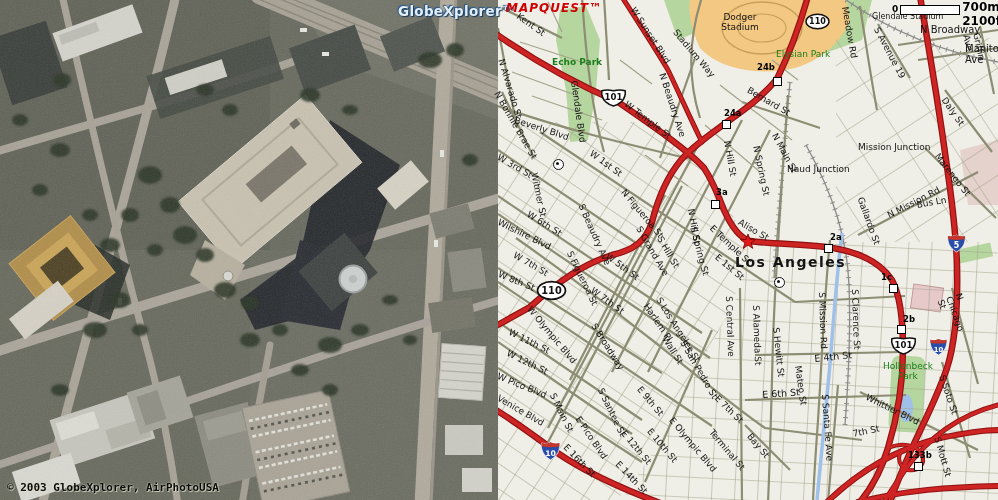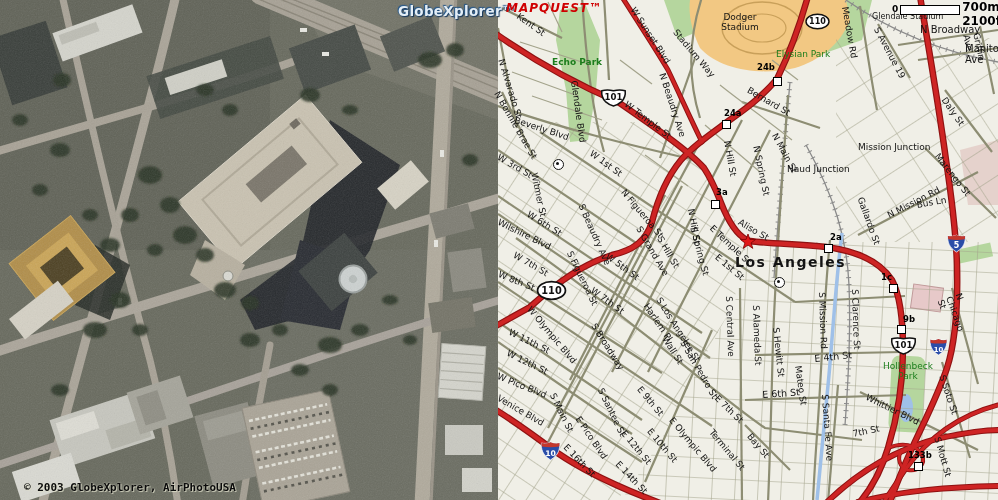--- a/index.html
+++ b/index.html
@@ -9,21 +9,21 @@
   #overlay{position:absolute;left:0;top:0;width:998px;height:500px;pointer-events:none;}
   .lbl{position:absolute;color:#141414;font-size:9px;line-height:1.08;white-space:pre-line;transform-origin:0 0;}
   .lbl.green{color:#1c7d1c;}
   .exit-sq{position:absolute;width:7px;height:7px;background:#fff;border:1px solid #000;}
   .exit-lb{position:absolute;font-size:8.5px;font-weight:bold;color:#000;}
   .shield{position:absolute;}
   .poi{position:absolute;width:9px;height:9px;border:1.5px solid #111;border-radius:50%;background:#fff;}
   .poi i{position:absolute;left:2px;top:2px;width:3px;height:3px;background:#111;border-radius:50%;}
   #gx-mark{position:absolute;left:398px;top:3px;font-size:13.5px;font-weight:bold;color:#e4eef6;letter-spacing:.3px;
     text-shadow:0 0 2px #27598c,1px 1px 1px #16304e,-1px -1px 1px #27598c;}
-  #gx-copy{position:absolute;left:24px;top:481px;font-family:"DejaVu Sans Mono","Liberation Mono",monospace;
+  #gx-copy{position:absolute;left:7px;top:481px;font-family:"DejaVu Sans Mono","Liberation Mono",monospace;
     font-size:11px;font-weight:bold;color:#0b0b0b;text-shadow:0 0 2px rgba(235,235,215,.9),1px 1px 0 rgba(220,220,200,.7);}
   #mq-logo{position:absolute;left:506px;top:1px;font-size:12px;font-weight:bold;color:#cf0000;letter-spacing:1px;font-style:italic;}
   #mq-copy{position:absolute;left:501px;top:485px;font-size:9px;color:#1a1a1a;text-shadow:0 0 2px #fff,0 0 2px #fff;}
   #scalebar{position:absolute;left:892px;top:1px;display:flex;align-items:flex-start;}
   #scalebar .zero{font-size:9px;font-weight:bold;color:#000;margin:3px 2px 0 0;text-shadow:0 0 2px #fff;}
   #scalebar .bar{width:58px;height:8px;background:#fff;border:1px solid #000;margin-top:4px;}
   #scalebar .units{display:flex;flex-direction:column;margin-left:2px;font-size:12px;font-weight:bold;color:#000;line-height:1.15;text-shadow:0 0 2px #fff;}
 </style>
 </head>
 <body>
@@ -444,21 +444,21 @@
       <div class="exit-lb" style="left: 757px; top: 62px;">24b</div>
       <div class="exit-sq" style="left: 722px; top: 120px;"></div>
       <div class="exit-lb" style="left: 724px; top: 108px;">24a</div>
       <div class="exit-sq" style="left: 711px; top: 200px;"></div>
       <div class="exit-lb" style="left: 716px; top: 187px;">3a</div>
       <div class="exit-sq" style="left: 824px; top: 244px;"></div>
       <div class="exit-lb" style="left: 830px; top: 232px;">2a</div>
       <div class="exit-sq" style="left: 889px; top: 284px;"></div>
       <div class="exit-lb" style="left: 881px; top: 272px;">1c</div>
       <div class="exit-sq" style="left: 897px; top: 325px;"></div>
-      <div class="exit-lb" style="left: 903px; top: 314px;">9b</div>
+      <div class="exit-lb" style="left: 903px; top: 314px;">2b</div>
       <div class="exit-sq" style="left: 914px; top: 462px;"></div>
       <div class="exit-lb" style="left: 908px; top: 450px;">133b</div>
       <div class="shield" style="left: 600px; top: 88px;"><svg width="27" height="19" viewBox="0 0 30 21">
           <path d="M2 3 Q8 1.2 15 3 Q22 1.2 28 3 Q28.8 10 24 15 Q19.5 18.8 15 20 Q10.5 18.8 6 15 Q1.2 10 2 3 Z" fill="#fff" stroke="#111" stroke-width="1.7"></path>
           <text x="15" y="13.8" font-size="9.5" font-family="DejaVu Sans, Liberation Sans, sans-serif" font-weight="bold" text-anchor="middle" fill="#111">101</text>
         </svg></div>
       <div class="shield" style="left: 890px; top: 336px;"><svg width="27" height="19" viewBox="0 0 30 21">
           <path d="M2 3 Q8 1.2 15 3 Q22 1.2 28 3 Q28.8 10 24 15 Q19.5 18.8 15 20 Q10.5 18.8 6 15 Q1.2 10 2 3 Z" fill="#fff" stroke="#111" stroke-width="1.7"></path>
           <text x="15" y="13.8" font-size="9.5" font-family="DejaVu Sans, Liberation Sans, sans-serif" font-weight="bold" text-anchor="middle" fill="#111">101</text>
         </svg></div>

